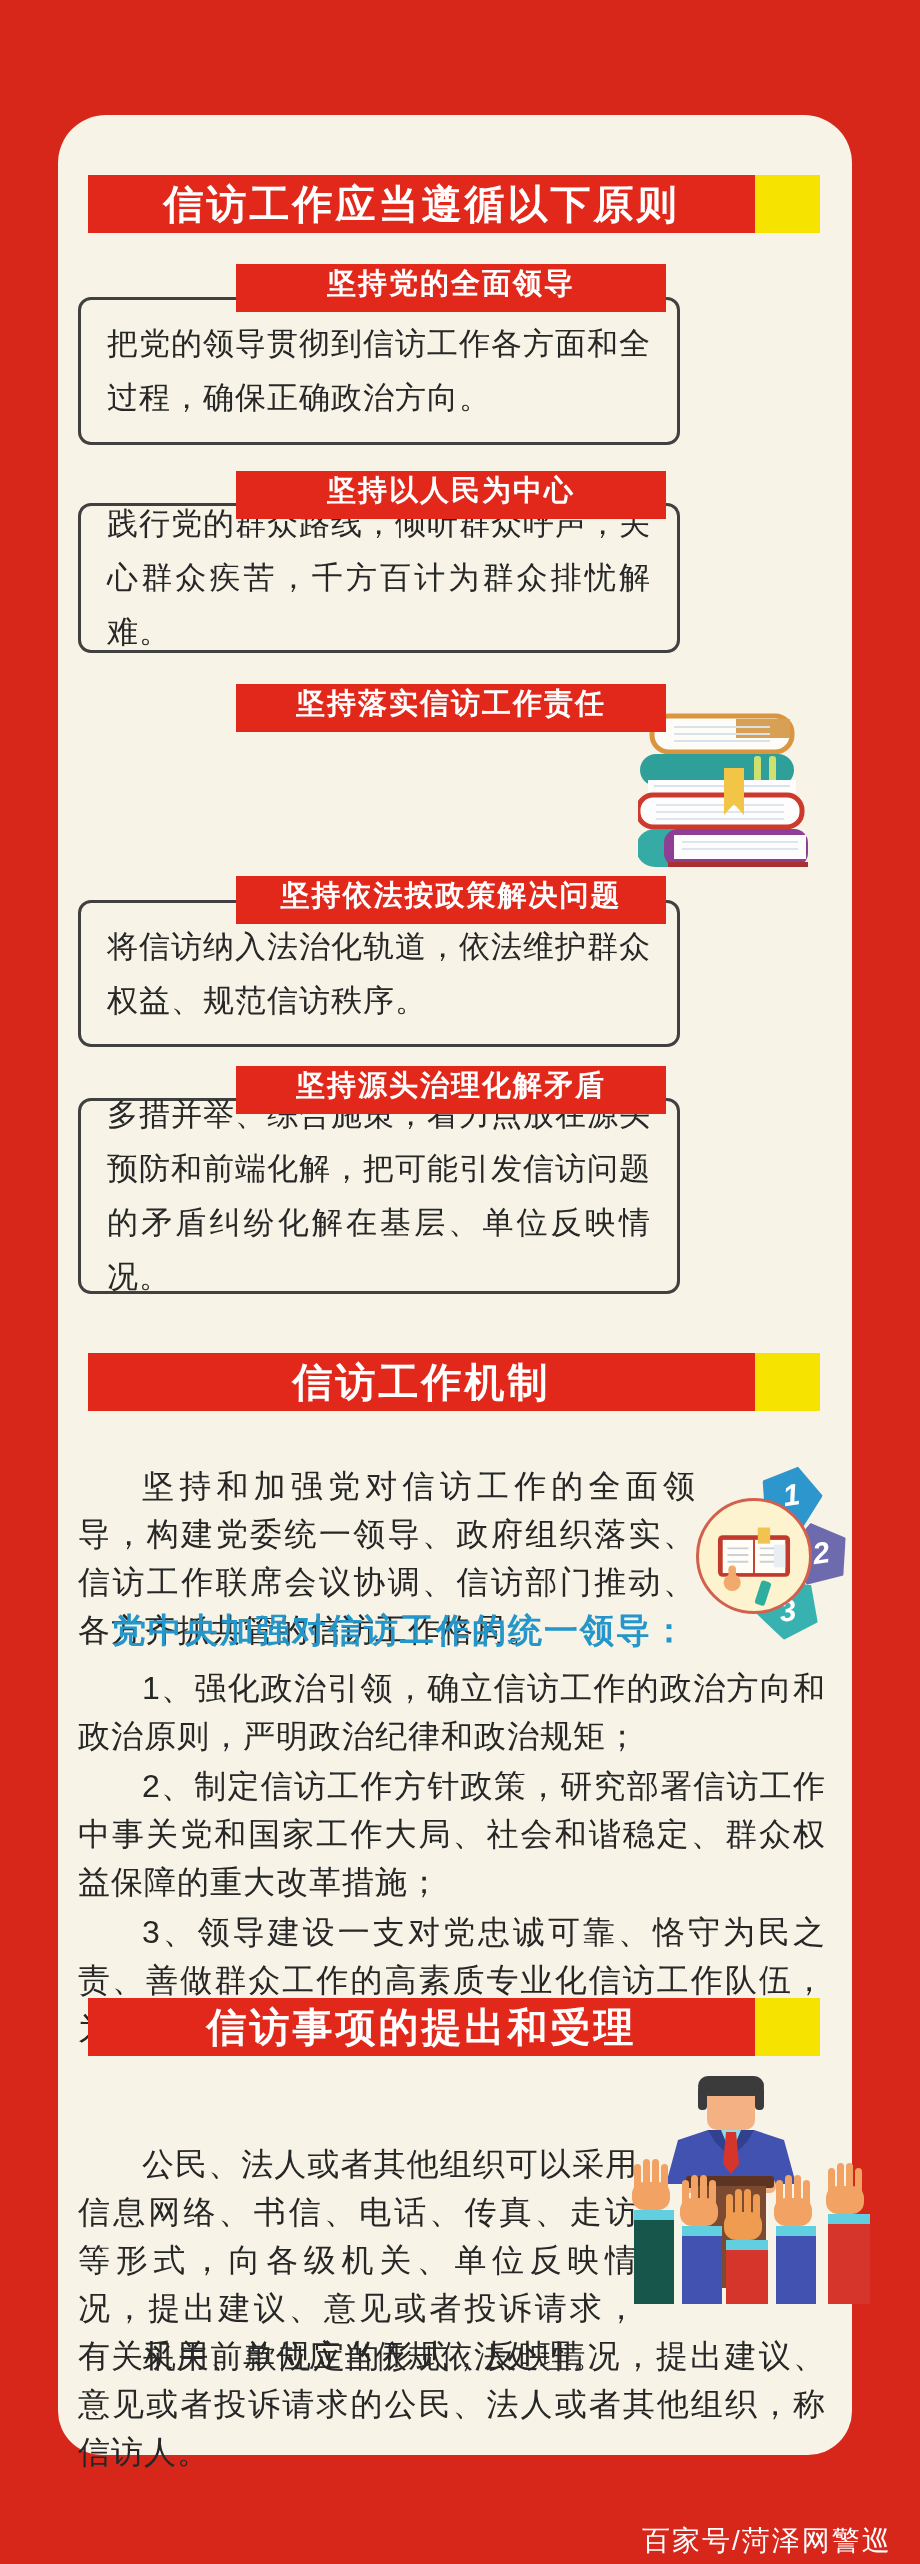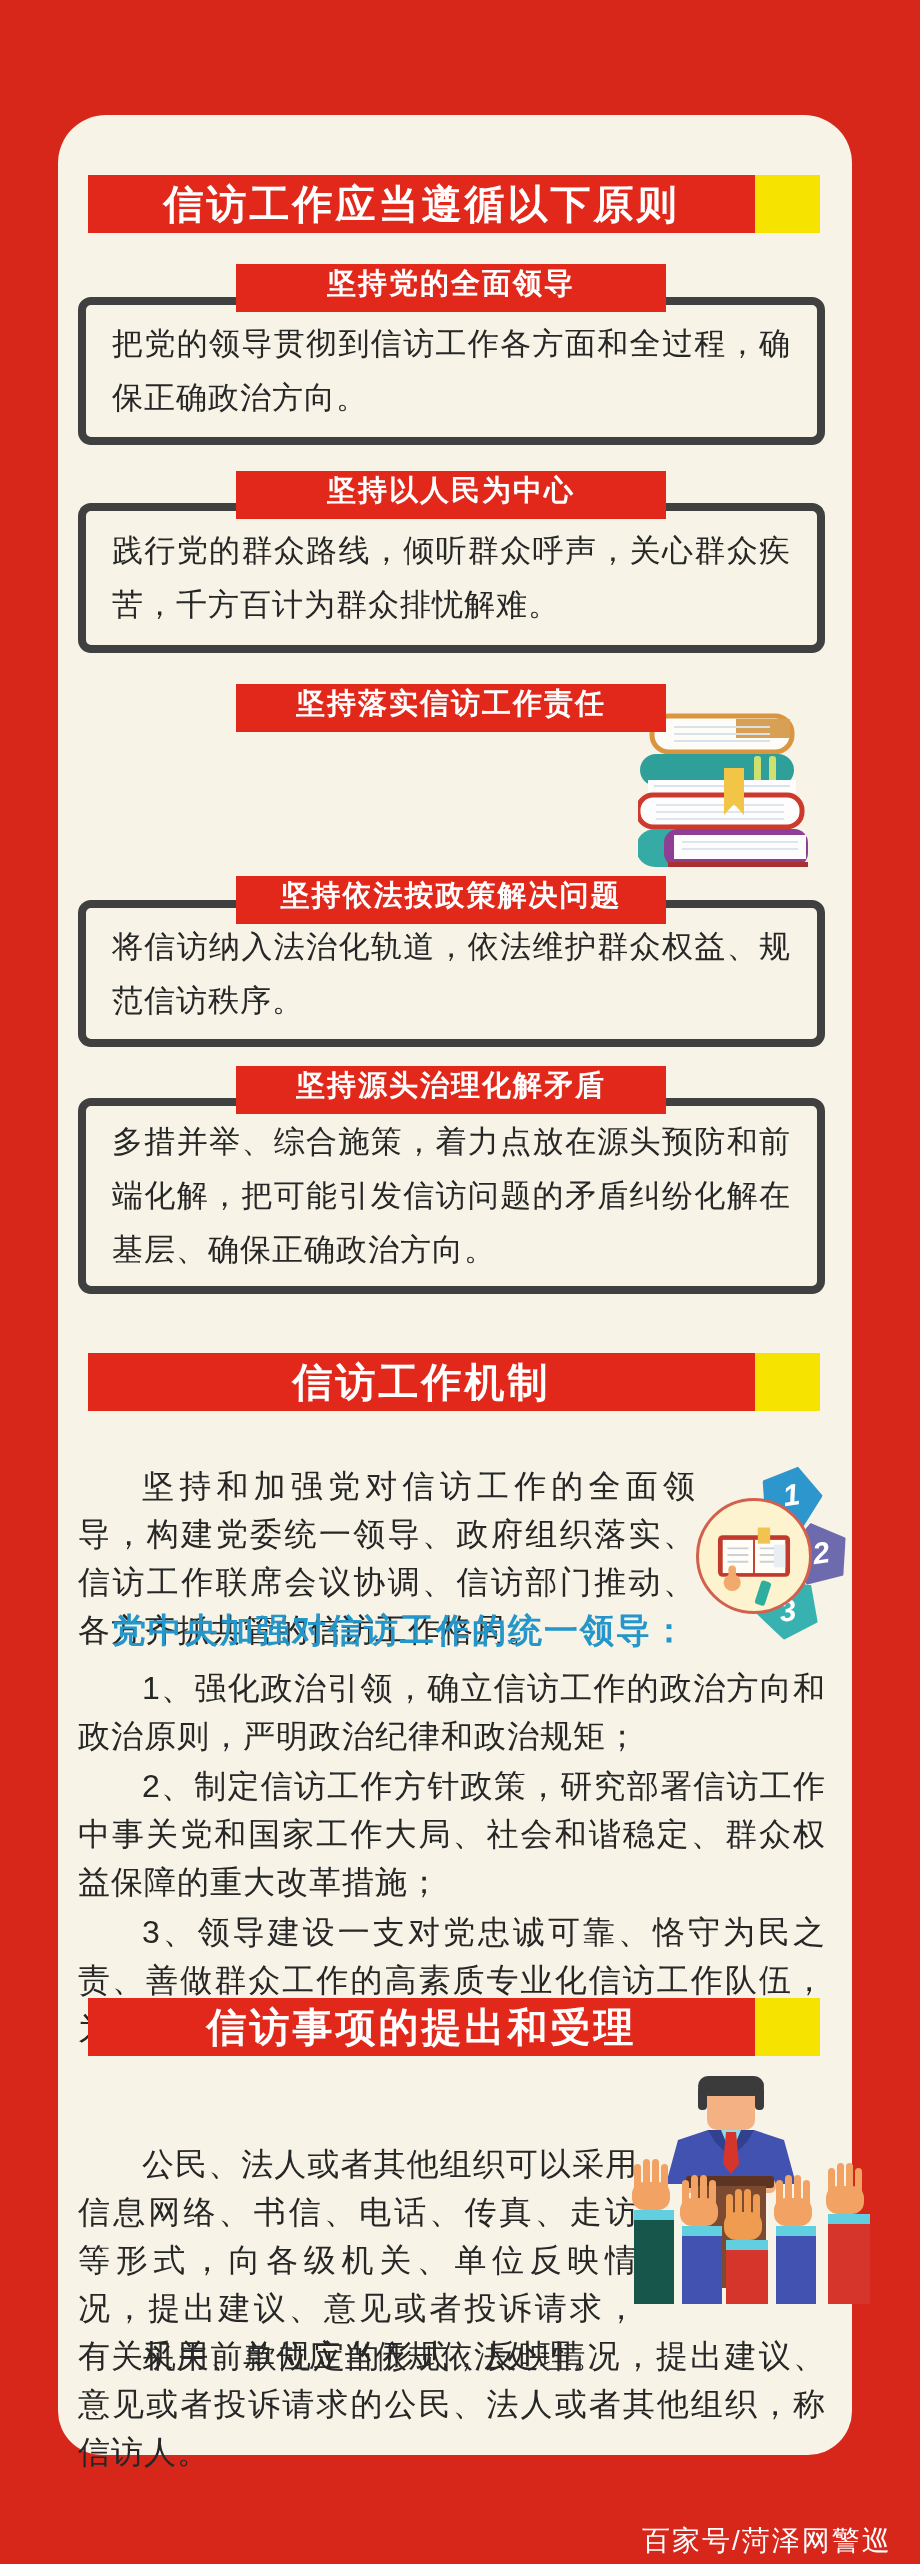--- a/index.html
+++ b/index.html
@@ -9,21 +9,21 @@
         background:#f7f3e6;border-radius:48px 48px 44px 44px;}
   
   .banner{position:absolute;left:88px;width:732px;height:58px;display:flex;z-index:6;}
   .banner .red{flex:1;background:#e2281b;display:flex;align-items:center;justify-content:center;}
   .banner .red span{color:#ffffff;font-weight:700;font-size:40px;letter-spacing:3px;text-align:right;}
   .banner .yellow{width:65px;background:#f6e400;}
   
   .tab{position:absolute;left:236px;width:430px;height:48px;background:#e2281b;z-index:5;
        display:flex;align-items:flex-start;justify-content:center;}
   .tab span{color:#fff;font-weight:700;font-size:29px;letter-spacing:2px;}
-  .pbox{position:absolute;left:78px;width:747px;border:8px solid #404040;border-radius:13px;
+  .pbox{position:absolute;left:78px;width:602px;border:3px solid #404040;border-radius:13px;
         display:flex;align-items:center;box-sizing:border-box;padding:14px 26px;z-index:2;}
   .pbox p{margin:0;font-size:31px;line-height:54px;color:#272727;letter-spacing:1px;text-align:justify;}
   
   .para{position:absolute;color:#272727;font-size:32px;line-height:48px;letter-spacing:1px;
         text-align:justify;margin:0;}
   .indent{text-indent:2em;}
   .blue-head{position:absolute;color:#2596c9;font-weight:700;font-size:34px;letter-spacing:2px;margin:0;}
   .points p{margin:0 0 2px 0;font-size:32px;line-height:48px;color:#272727;letter-spacing:1px;
             text-indent:2em;text-align:justify;}
   
@@ -90,21 +90,21 @@
     <span>坚持依法按政策解决问题</span>
   </div>
   <div class="pbox" style="top:900px;height:147px;">
     <p>将信访纳入法治化轨道，依法维护群众权益、规范信访秩序。</p>
   </div>
 
   <div class="tab" style="top:1066px;">
     <span>坚持源头治理化解矛盾</span>
   </div>
   <div class="pbox" style="top:1098px;height:196px;">
-    <p>多措并举、综合施策，着力点放在源头预防和前端化解，把可能引发信访问题的矛盾纠纷化解在基层、确保正确政治方向。</p>
+    <p>多措并举、综合施策，着力点放在源头预防和前端化解，把可能引发信访问题的矛盾纠纷化解在基层、单位反映情况。</p>
   </div>
 
   <div class="banner" style="top:1353px;">
     <div class="red">
       <span>信访工作机制</span>
     </div>
     <div class="yellow"></div>
   </div>
 
   <p class="para indent" style="left:78px;top:1462px;width:618px;">坚持和加强党对信访工作的全面领导，构建党委统一领导、政府组织落实、信访工作联席会议协调、信访部门推动、各方齐抓共管的信访工作格局。</p>

